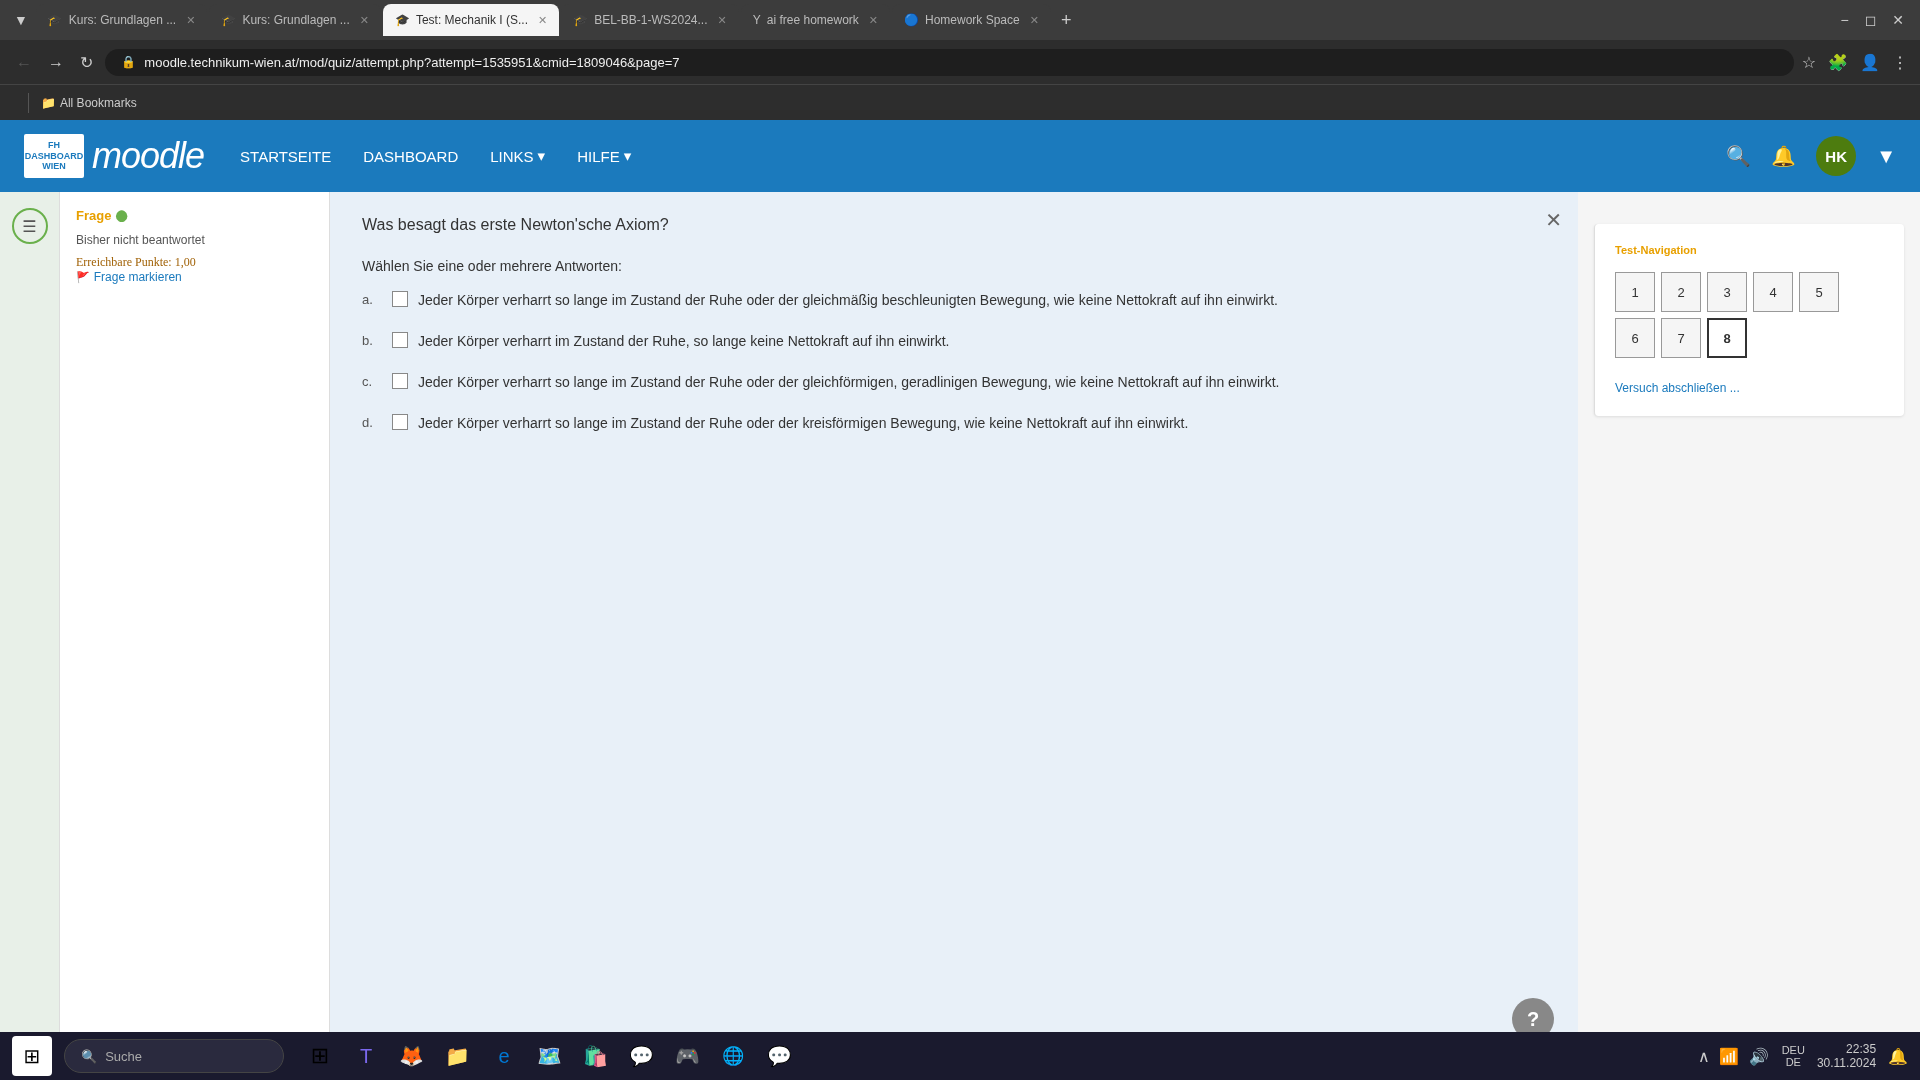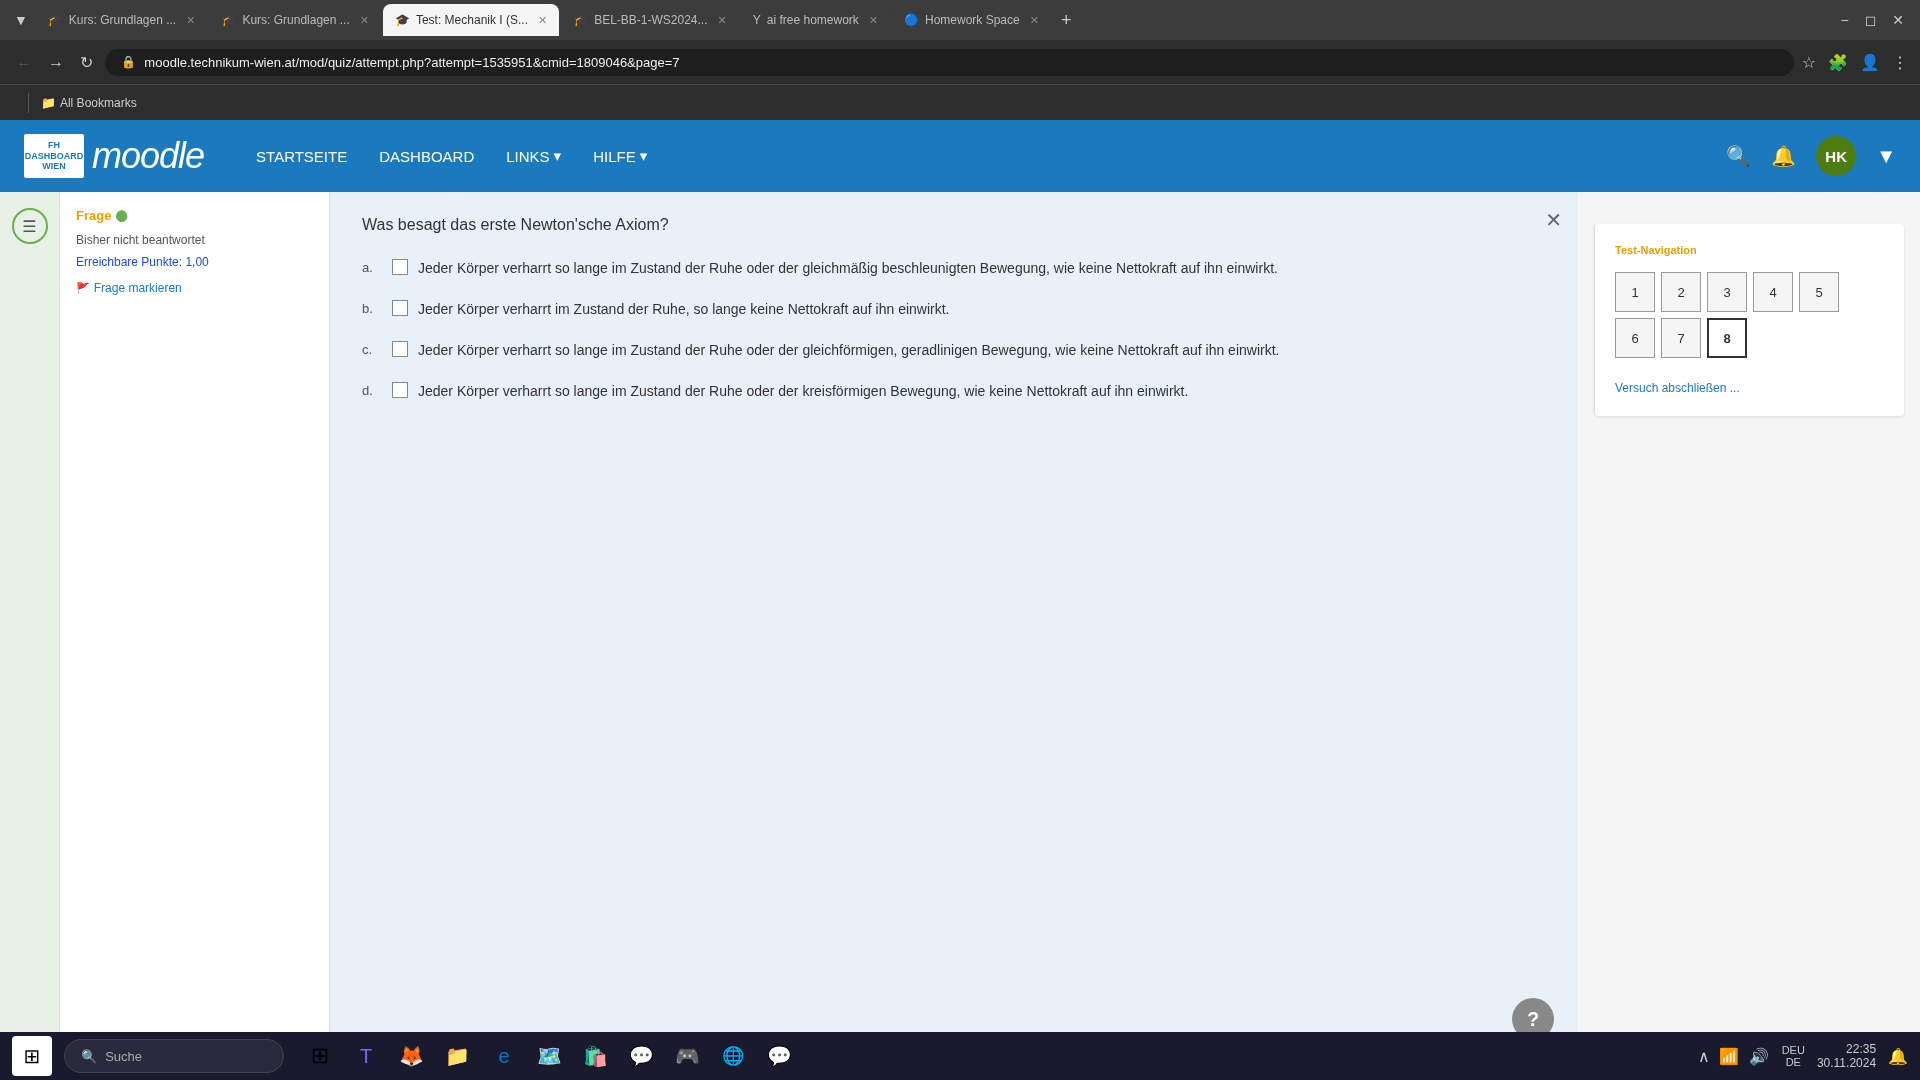--- a/index.html
+++ b/index.html
@@ -134,21 +134,21 @@
       height: 72px;
       display: flex;
       align-items: center;
       padding: 0 24px;
       gap: 0;
     }
     .moodle-logo {
       display: flex;
       align-items: center;
       gap: 8px;
-      margin-right: 28px;
+      margin-right: 12px;
     }
     .fh-logo {
       background: #fff;
       color: #1b7abd;
       font-size: 9px;
       font-weight: bold;
       width: 60px;
       height: 44px;
       display: flex;
       flex-direction: column;
@@ -250,22 +250,23 @@
       align-items: center;
       gap: 4px;
     }
     .qs-info {
       font-size: 12px;
       color: #555;
       margin-bottom: 8px;
     }
     .qs-points-val {
       font-size: 12px;
-      color: #1d4ed8;
-      margin-bottom: 12px;
+      color: #a16207;
+      margin-bottom: 0;
+      font-family: Liberation Serif, serif;
     }
     .qs-mark-link {
       font-size: 12px;
       color: #1b7abd;
       cursor: pointer;
       display: flex;
       align-items: center;
       gap: 4px;
       text-decoration: none;
     }
@@ -586,20 +587,21 @@
       <span>Frage markieren</span>
     </a>
   </div>
 
   <div class="main-area">
     <div class="main-content">
       <button class="close-btn">✕</button>
 
       <div class="question-title">Was besagt das erste Newton'sche Axiom?</div>
 
+      <div class="answer-label">Wählen Sie eine oder mehrere Antworten:</div>
 
       <div id="answer-options">
           <div class="answer-option">
       <span class="answer-letter">a.</span>
       <div class="answer-checkbox"></div>
       <span class="answer-text">Jeder Körper verharrt so lange im Zustand der Ruhe oder der gleichmäßig beschleunigten Bewegung, wie keine Nettokraft auf ihn einwirkt.</span>
     </div>
           <div class="answer-option">
       <span class="answer-letter">b.</span>
       <div class="answer-checkbox"></div>

